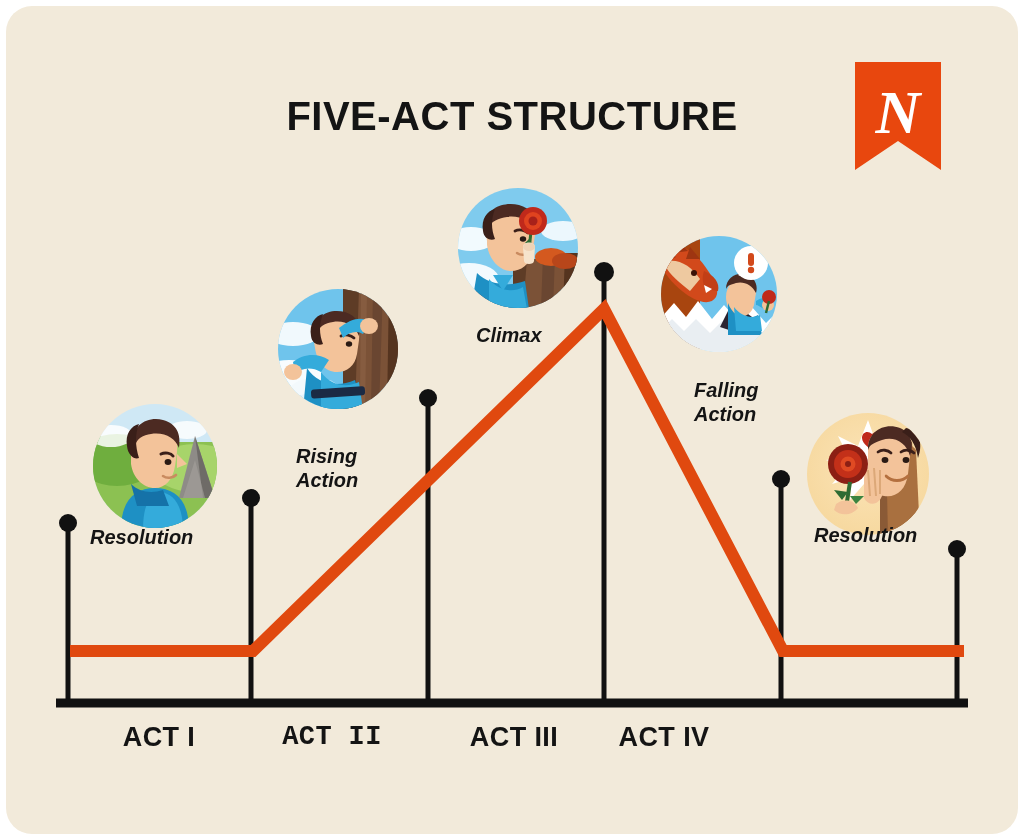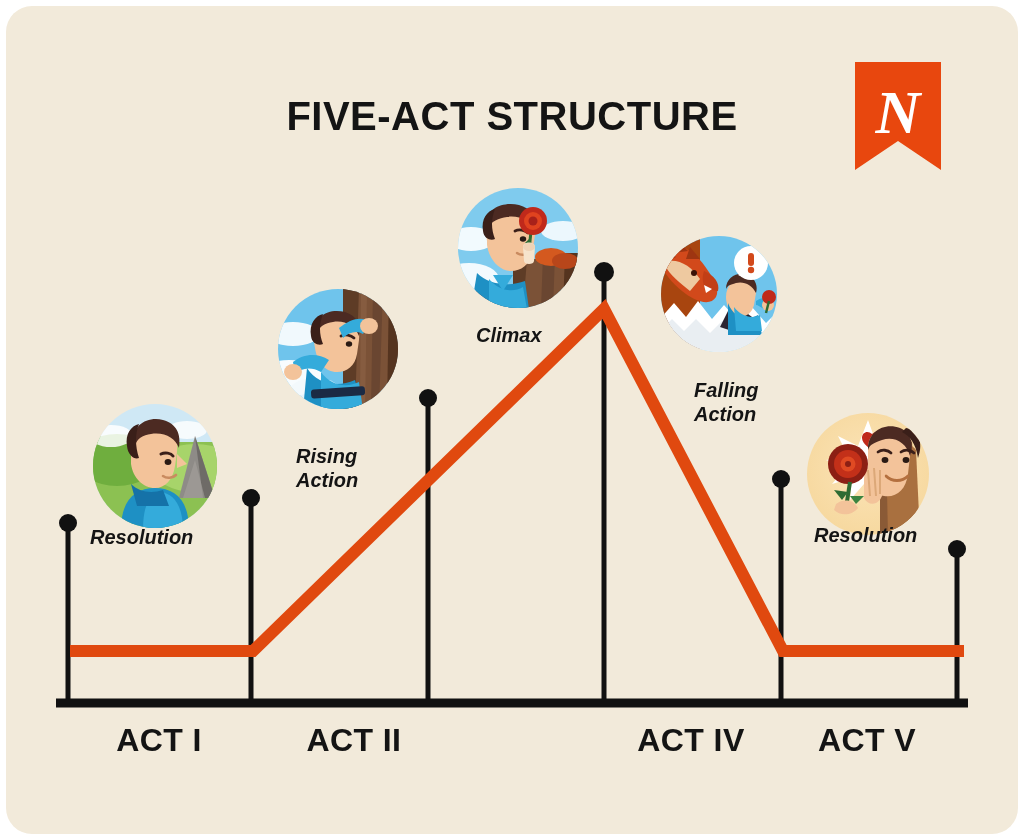--- a/index.html
+++ b/index.html
@@ -64,21 +64,21 @@
   #lbl-climax{left:470px;top:317px;}
   #lbl-falling{left:680px;top:372px;margin-left:8px;}
   #lbl-resolution{left:808px;top:517px;text-align:center;}
 
   
   .act-label{
     position:absolute;
     top:716px;
     width:176px;
     text-align:center;
-    font-size:32px;
+    font-size:27px;
     font-weight:bold;
     color:#141414;
     letter-spacing:0.4px;
   }
 
   
   .circ{
     position:absolute;
     border-radius:50%;
     overflow:hidden;
@@ -312,18 +312,18 @@
 
     <div class="stage-label" id="lbl-exposition">Resolution</div>
     <div class="stage-label" id="lbl-rising">Rising
 Action</div>
     <div class="stage-label" id="lbl-climax">Climax</div>
     <div class="stage-label" id="lbl-falling">Falling
 Action</div>
     <div class="stage-label" id="lbl-resolution">Resolution</div>
 
     <div class="act-label" style="left:65px;">ACT I</div>
-    <div class="act-label" style="left:260px;">ACT II</div>
-    <div class="act-label" style="left:597px;">ACT IV</div>
-    <div class="act-label" style="left:773px;">ACT V</div>
+    <div class="act-label" style="left:238px;font-family:Liberation Mono, monospace;">ACT II</div>
+    <div class="act-label" style="left:420px;">ACT III</div>
+    <div class="act-label" style="left:570px;">ACT IV</div>
 
   </div>
 </div>
 
 </body></html>

